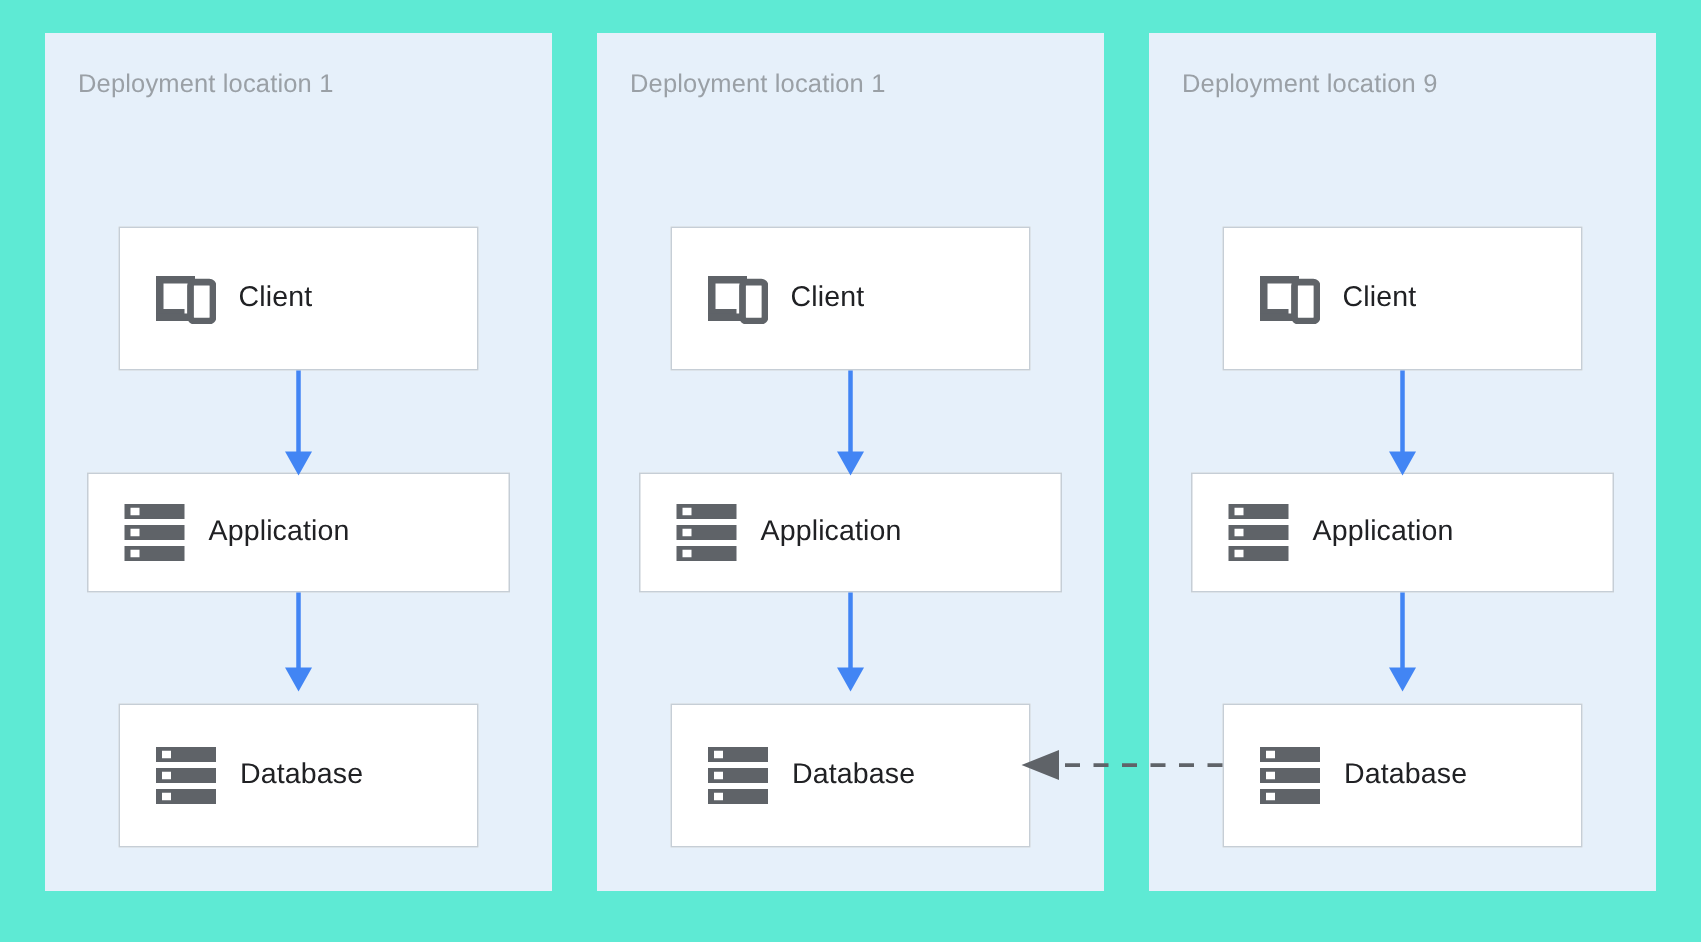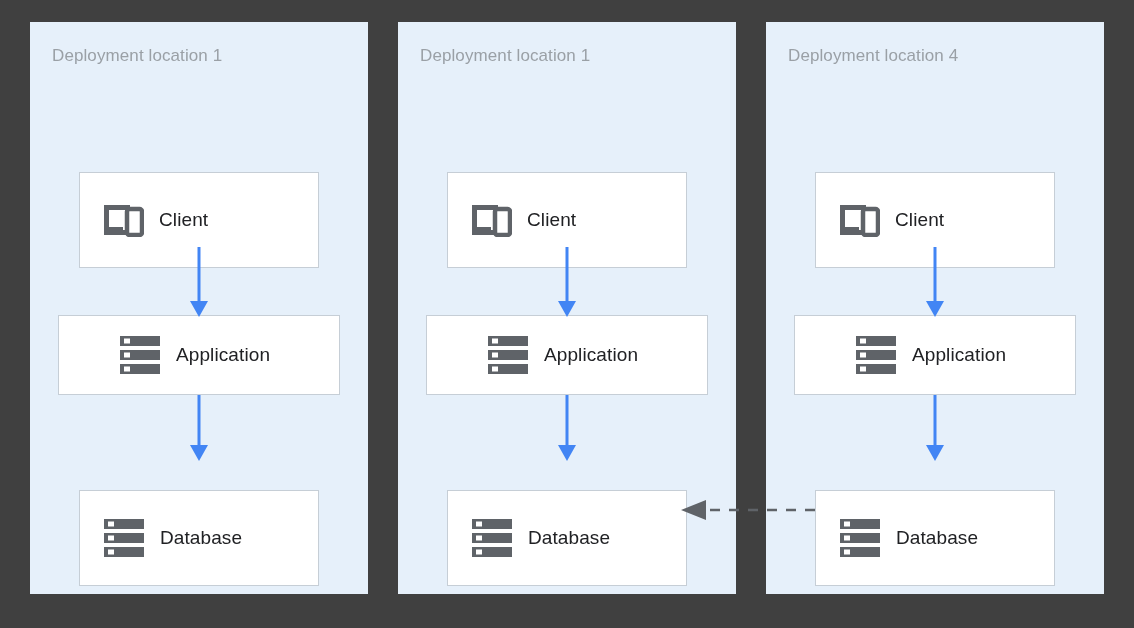--- a/index.html
+++ b/index.html
@@ -9,21 +9,21 @@
     background: #ffffff;
   }
   body {
     font-family: "Liberation Sans", "DejaVu Sans", sans-serif;
     -webkit-font-smoothing: antialiased;
   }
   #canvas {
     position: relative;
     width: 1134px;
     height: 628px;
-    background: #404040;
+    background: #5eead4;
     overflow: hidden;
   }
 
   
   .panel {
     position: absolute;
     top: 22px;
     width: 338px;
     height: 572px;
     background: #e6f0fa;
@@ -50,27 +50,25 @@
     border: 1px solid #c6ced6;
     box-sizing: border-box;
     display: flex;
     align-items: center;
   }
   .node.client,
   .node.database {
     width: 240px;
     height: 96px;
     left: 49px;
-    margin-top: 21px;
   }
   .node.application {
     width: 282px;
     height: 80px;
     left: 28px;
-    padding-left: 37px;
   }
   .node.client      { top: 129px; }
   .node.application { top: 293px; }
   .node.database    { top: 447px; }
 
   .node-icon {
     flex: 0 0 auto;
     width: 44px;
     height: 44px;
     margin-left: 21px;
@@ -209,21 +207,21 @@
       <line x1="169" y1="225" x2="169" y2="281" stroke="#4285f4" stroke-width="3"></line>
       <polygon points="160,279 178,279 169,295" fill="#4285f4"></polygon>
     </svg>
     <svg class="arrow" width="338" height="572">
       <line x1="169" y1="373" x2="169" y2="425" stroke="#4285f4" stroke-width="3"></line>
       <polygon points="160,423 178,423 169,439" fill="#4285f4"></polygon>
     </svg>
   </div>
 
   <div class="panel" id="panel-2">
-    <div class="panel-title">Deployment location 4</div>
+    <div class="panel-title">Deployment location 9</div>
 
     <div class="node client">
       <span class="node-icon">
         <svg width="42" height="34" viewBox="0 0 42 34" aria-hidden="true">
           <path fill="#5f6368" d="M2 2h26v5H7v17h14v5H2z"></path>
           <rect x="2" y="27" width="24" height="5" fill="#5f6368"></rect>
           <rect x="25" y="6" width="15" height="26" rx="2.5" fill="none" stroke="#5f6368" stroke-width="4.5"></rect>
         </svg>
       </span>
       <span class="node-label">Client</span>

